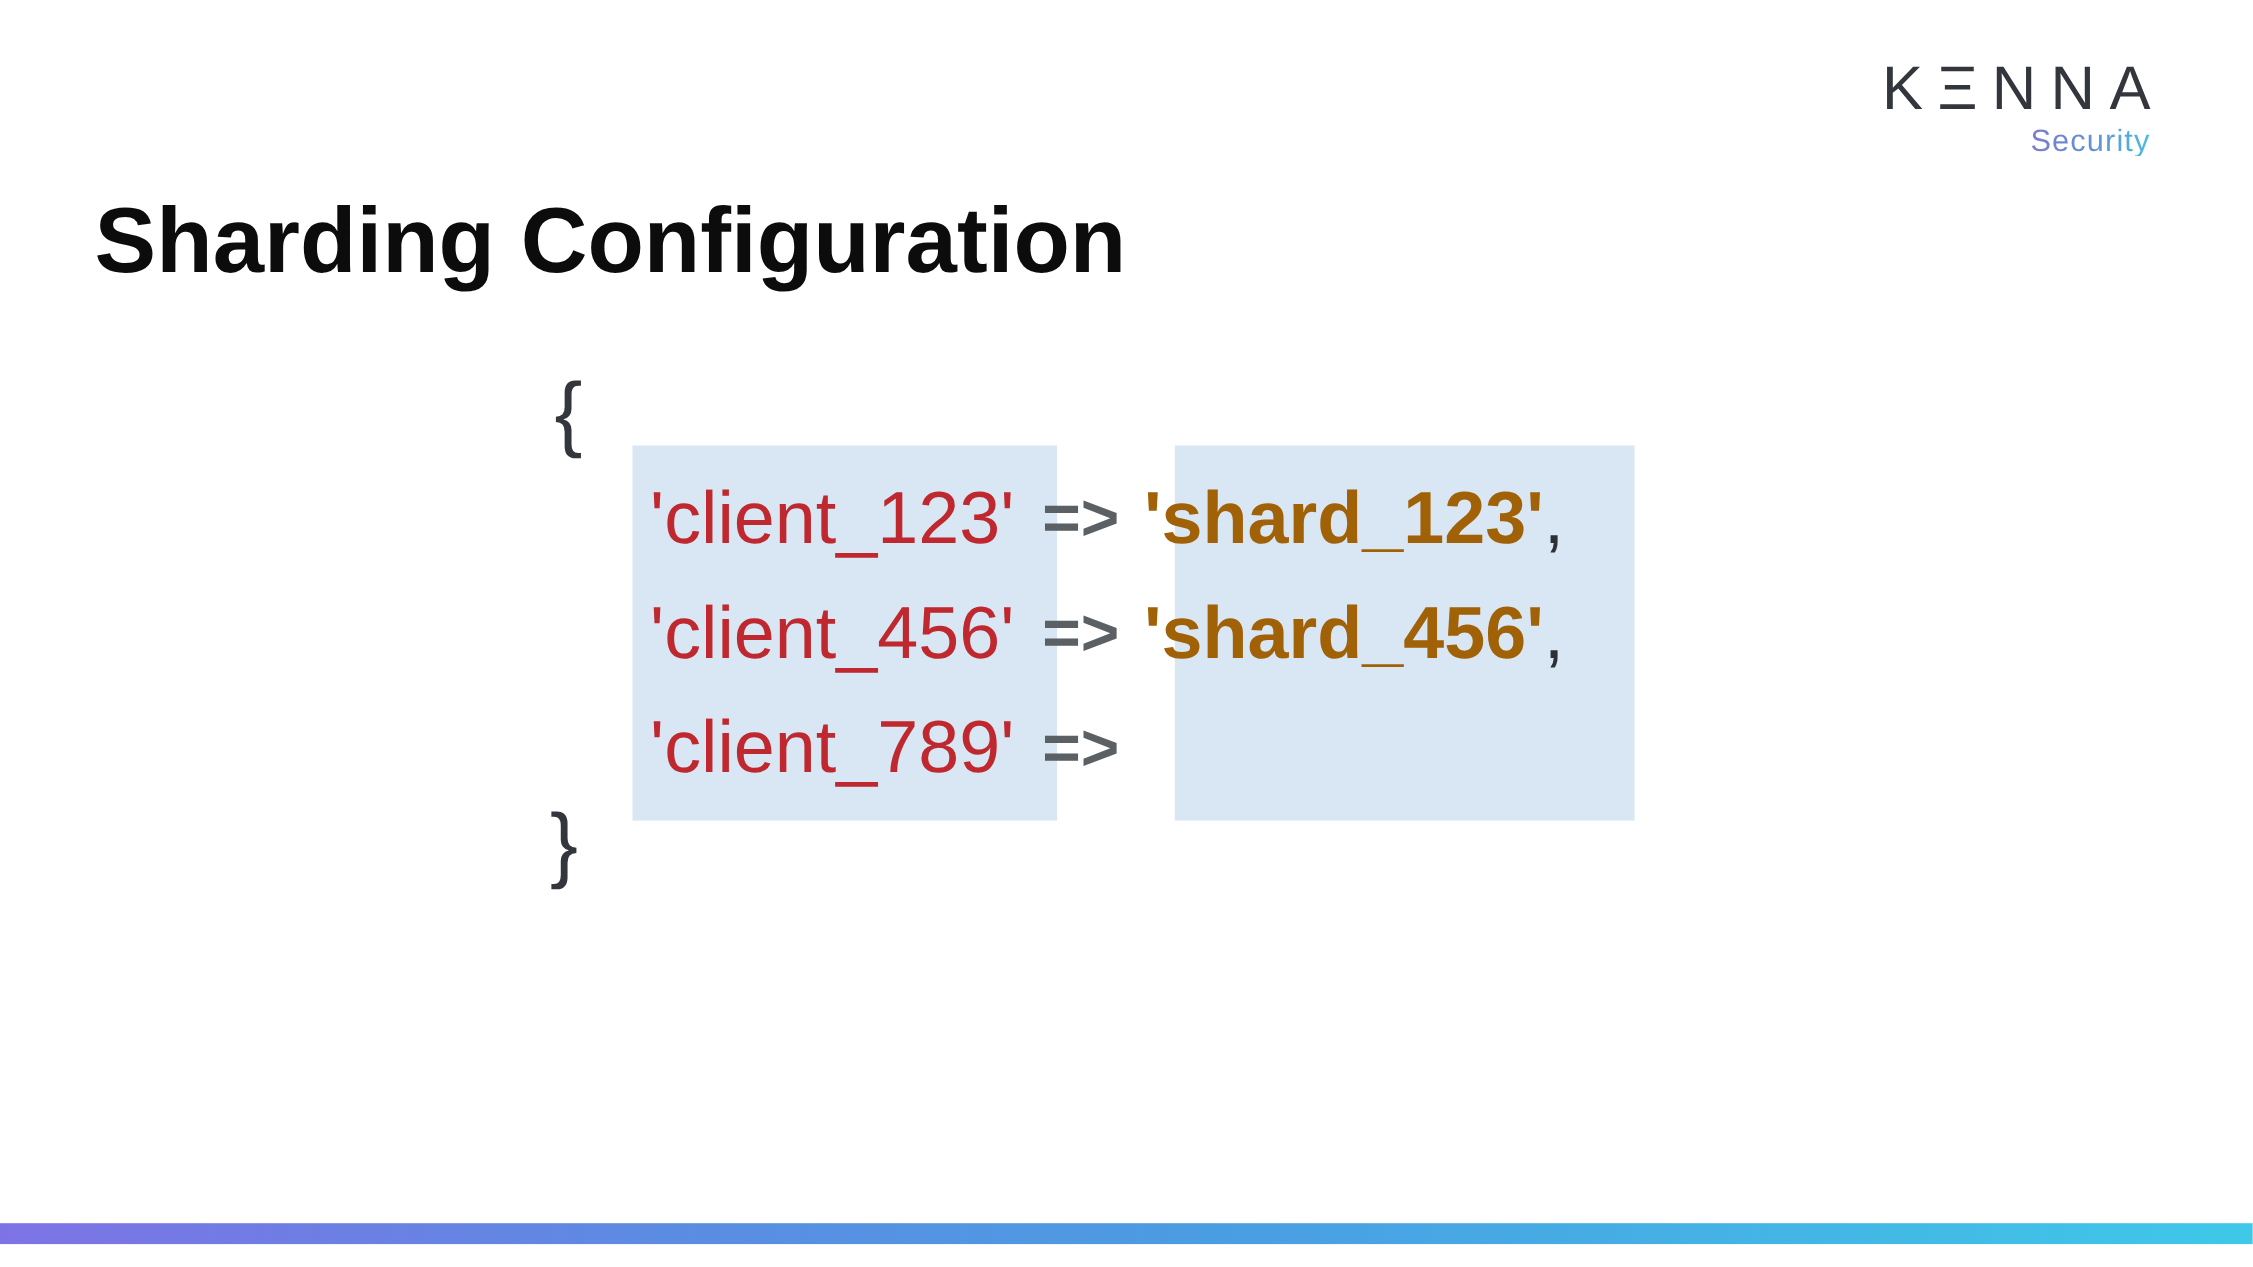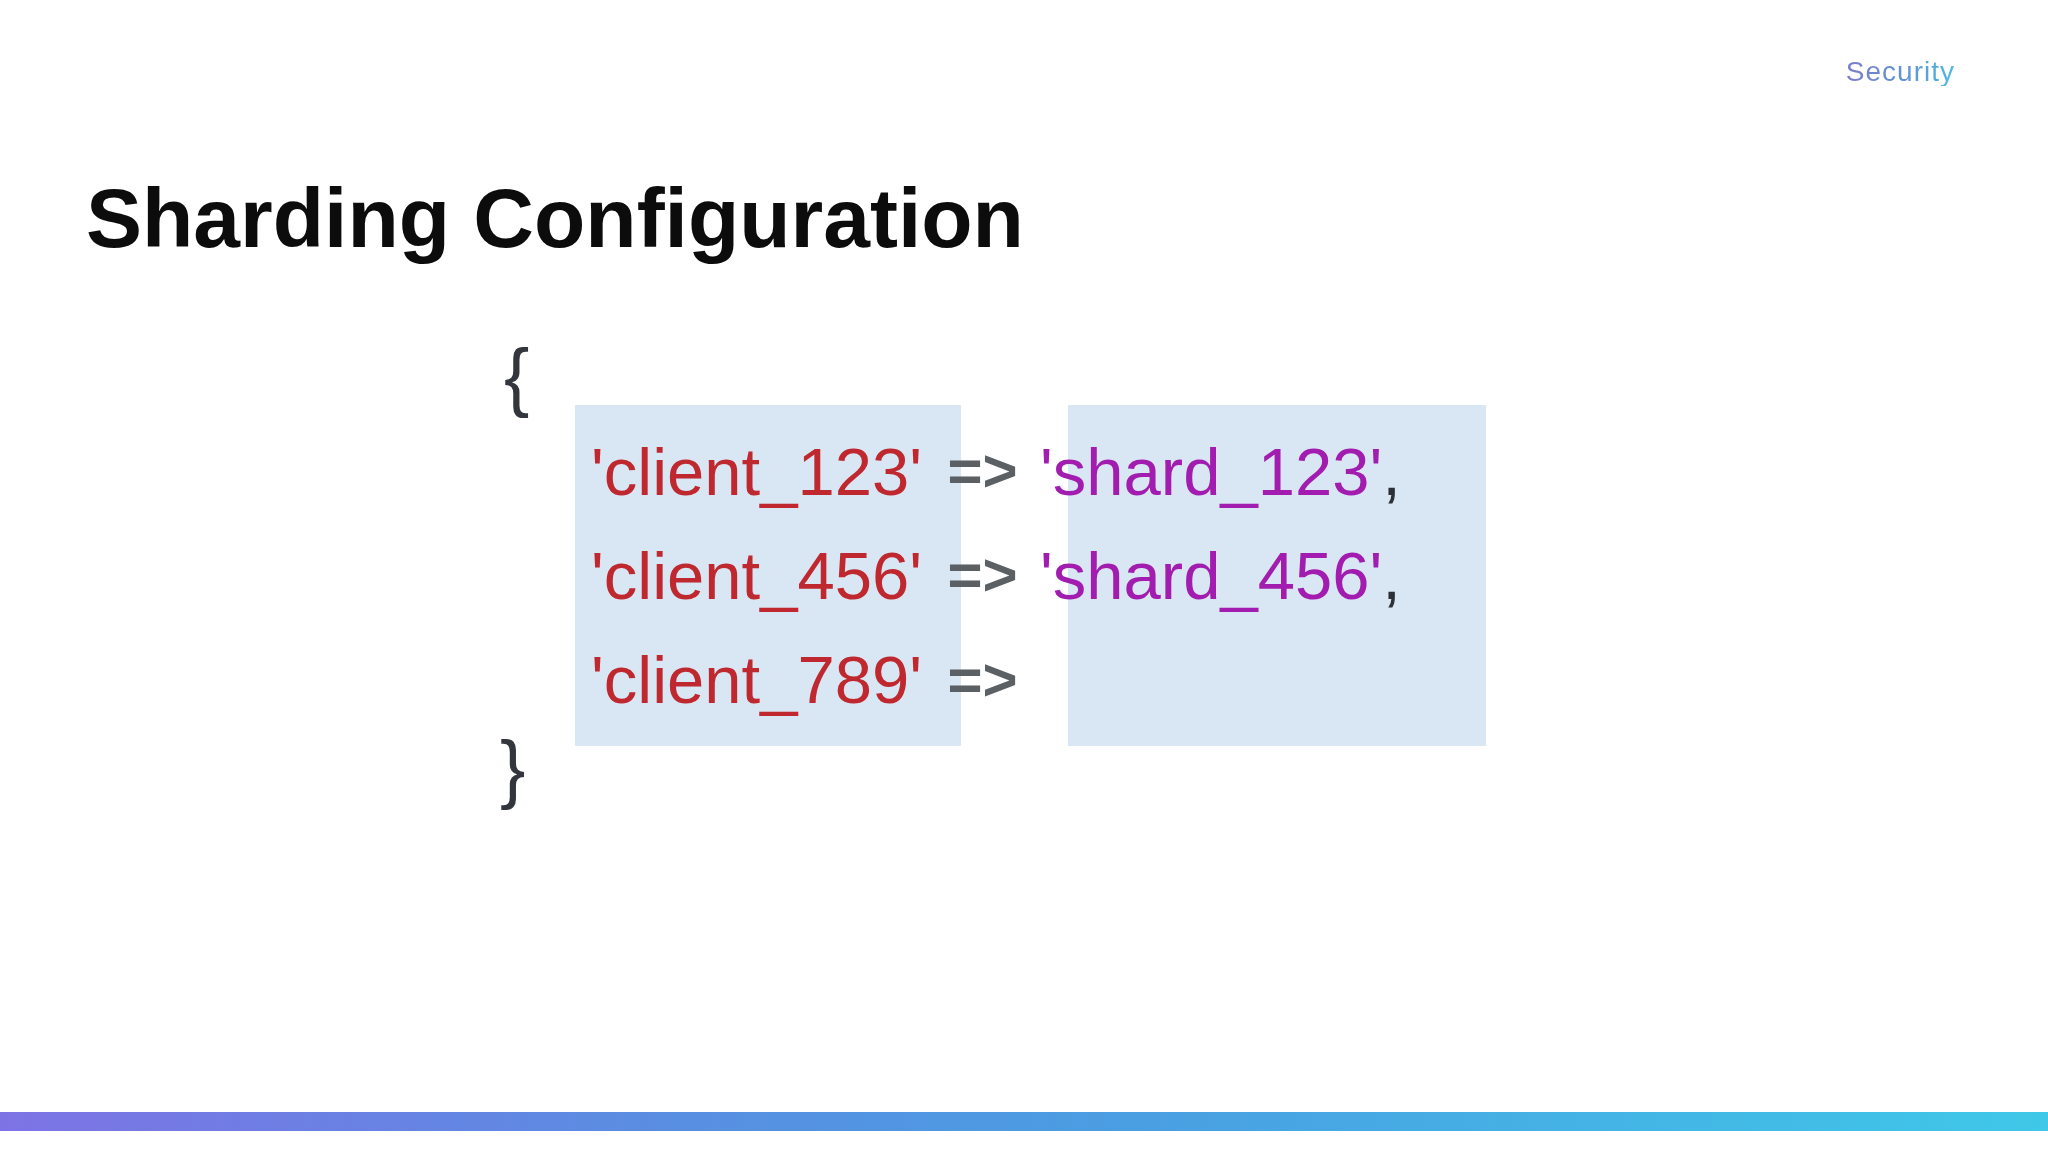--- a/index.html
+++ b/index.html
@@ -110,21 +110,22 @@
   }
   .arrow-op {
     width: 107px;
     text-align: center;
     color: #5b6064;
     font-weight: 700;
     font-size: 60px;
   }
   .map-value {
     padding-left: 4px;
-    color: #a21caf;
+    color: #a16207;
+    font-weight: bold;
   }
   .row-comma {
     color: #2c3137;
   }
 
   
   .bottom-bar {
     position: absolute;
     left: 0;
     top: 1112px;
@@ -134,20 +135,21 @@
   }
 </style>
 </head>
 <body>
 
 <div class="slide">
 
   <h1 class="page-title">Sharding Configuration</h1>
 
   <div class="logo">
+    <div class="logo-brand">KΞNNA</div>
     <div class="logo-sub">Security</div>
   </div>
 
   <div class="brace open">{</div>
 
   <div class="code-map">
     <div class="hl-box key-side"></div>
     <div class="hl-box value-side"></div>
 
     <div class="code-rows">

